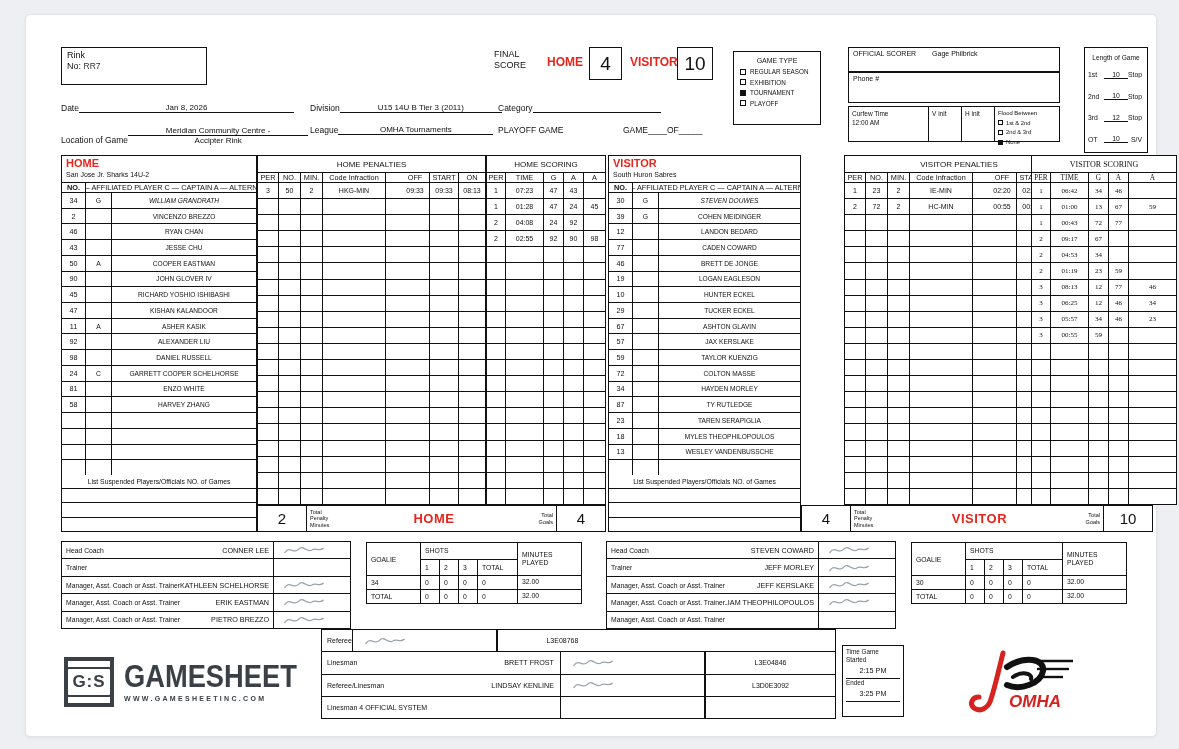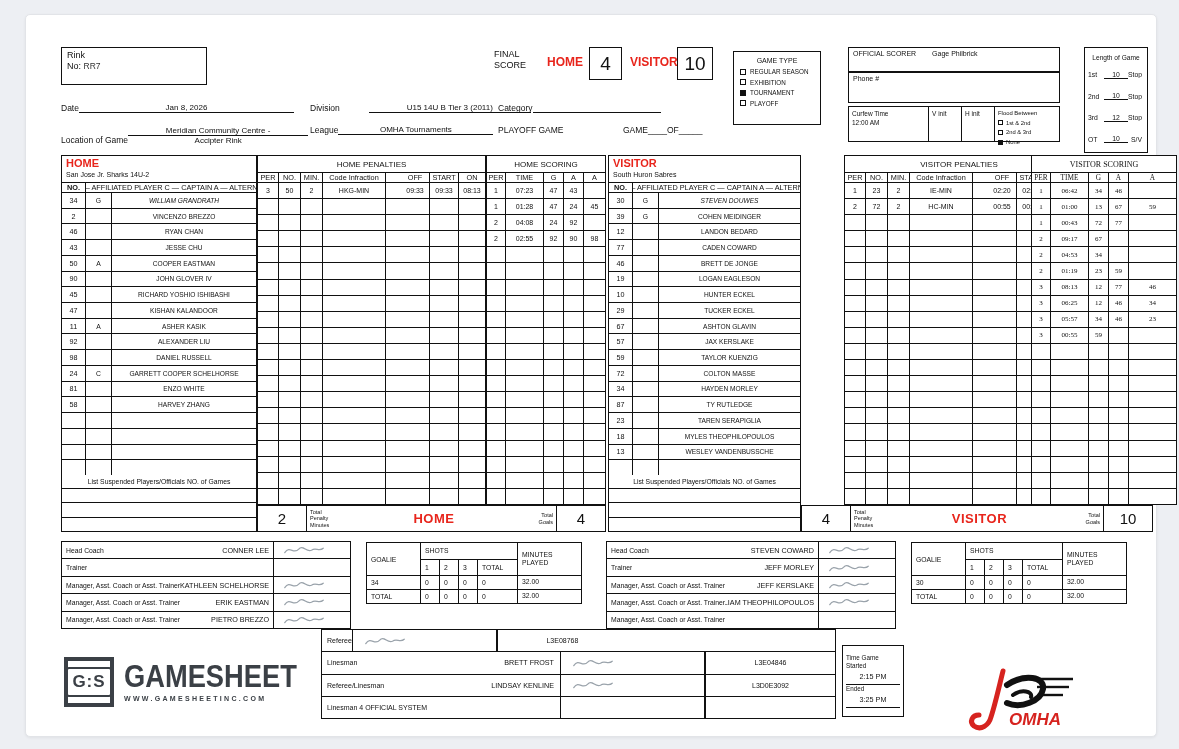--- a/index.html
+++ b/index.html
@@ -85,21 +85,21 @@
   .flood .cklab{font-size:5.8px;}
   .flood .ckbox{width:5px;height:5px;margin-right:3px;}
   .lg{border:1.2px solid #111;box-sizing:border-box;display:flex;flex-direction:column;padding:2px 3px;}
   .lg-title{text-align:center;font-size:6.6px;flex:0 0 14px;display:flex;align-items:center;justify-content:center;}
   .lg .tr{border:none;flex:1;align-items:center;}
   .lg .td{border:none;font-size:6.8px;}
   .lg-p{flex:0 0 16px;justify-content:flex-start;}
   .lg-m{flex:0 0 24px;border-bottom:1px solid #111 !important;}
   .lg-t{flex:1;justify-content:flex-end;padding-right:2px;}
   
-  .timebox{border:1.4px solid #111;box-sizing:border-box;padding:8px 3px;display:flex;flex-direction:column;}
+  .timebox{border:1.4px solid #111;box-sizing:border-box;padding:2px 3px;display:flex;flex-direction:column;}
   .tb-lbl{font-size:6.3px;line-height:1.25;white-space:pre-line;}
   .tb-val{font-size:7.2px;text-align:center;border-bottom:1px solid #111;padding:2px 0 3px;}
   
   .gs-wrap{display:flex;align-items:center;gap:10px;}
   .gs-icon{width:50px;height:50px;border:4px solid #3b4046;border-radius:0;display:flex;align-items:center;justify-content:center;box-sizing:border-box;}
   .gs-icon-inner{border:2px solid #3b4046;border-radius:3px;padding:3px 4px;font-weight:bold;font-size:17px;color:#3b4046;letter-spacing:1px;}
   .gs-name{font-size:31px;font-weight:bold;color:#3b4046;letter-spacing:0px;transform:scaleX(.88);transform-origin:left;line-height:30px;}
   .gs-url{font-size:8px;font-weight:bold;color:#3b4046;letter-spacing:2.6px;margin-top:2px;transform:scaleX(.88);transform-origin:left;}
   .omha-text{font-size:17px;font-weight:bold;font-style:italic;color:#d6231f;letter-spacing:0px;}
 </style>
@@ -114,21 +114,21 @@
     <div><span>No:</span>
       <span style="font-size:8.5px;color:#333;">RR7</span></div>
   </div>
 
   <div class="hline" style="left:35px;top:88px;">
     <span>Date</span>
     <span class="uline" style="width:215px;">Jan 8, 2026</span>
   </div>
   <div class="hline" style="left:284px;top:88px;">
     <span>Division</span>
-    <span class="uline" style="width:162px;margin-left:29px;">U15 14U B Tier 3 (2011)</span>
+    <span class="uline" style="width:162px;">U15 14U B Tier 3 (2011)</span>
   </div>
   <div class="hline" style="left:472px;top:88px;">
     <span>Category</span>
     <span class="uline" style="width:128px;"></span>
   </div>
   <div class="hline" style="left:35px;top:110px;">
     <span>Location of Game</span>
     <span style="display:inline-block;width:180px;text-align:center;">
       <span class="uline" style="width:180px;">Meridian Community Centre -</span>
       <span style="display:block;font-size:8px;">Accipter Rink</span>
@@ -1398,21 +1398,21 @@
   <div class="abs gs-wrap" style="left:38px;top:642px;">
     <div class="gs-icon">
       <div class="gs-icon-inner">G:S</div>
     </div>
     <div>
       <div class="gs-name">GAMESHEET</div>
       <div class="gs-url">WWW.GAMESHEETINC.COM</div>
     </div>
   </div>
 
-  <div class="abs" style="left:935px;top:652px;width:120px;height:70px;">
+  <div class="abs" style="left:935px;top:634px;width:120px;height:70px;">
     <svg viewBox="0 0 120 70" width="120" height="70">
       <path d="M42 4 C38 20 34 38 30 50 C28 58 20 64 13 59 C8 55 11 48 18 48" fill="none" stroke="#d6231f" stroke-width="5" stroke-linecap="round"></path>
       <path d="M46 18 C64 6 84 10 82 22 C80 34 60 42 46 36" fill="none" stroke="#111" stroke-width="6" stroke-linecap="round"></path>
       <path d="M52 28 C60 22 72 24 70 30" fill="none" stroke="#111" stroke-width="4" stroke-linecap="round"></path>
       <line x1="70" y1="12" x2="112" y2="12" stroke="#111" stroke-width="2.4"></line>
       <line x1="76" y1="20" x2="108" y2="20" stroke="#111" stroke-width="2.4"></line>
       <line x1="80" y1="28" x2="102" y2="28" stroke="#111" stroke-width="2.4"></line>
       <text x="48" y="58" class="omha-text" font-family="Liberation Sans, sans-serif" font-weight="bold" font-style="italic" font-size="17" fill="#d6231f">OMHA</text>
     </svg>
   </div>

